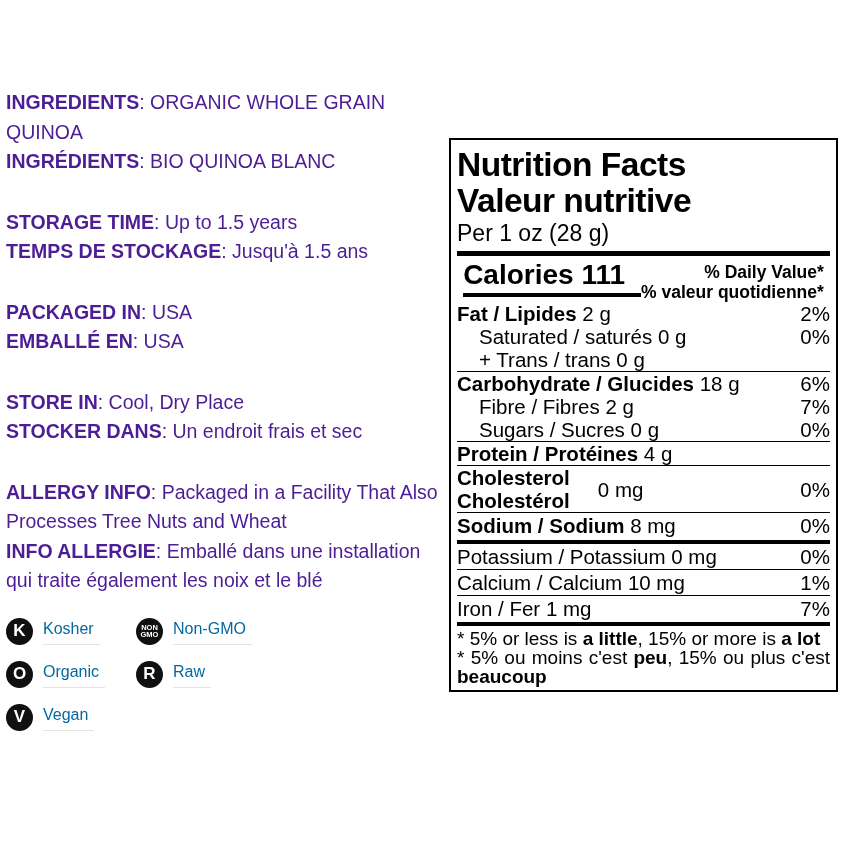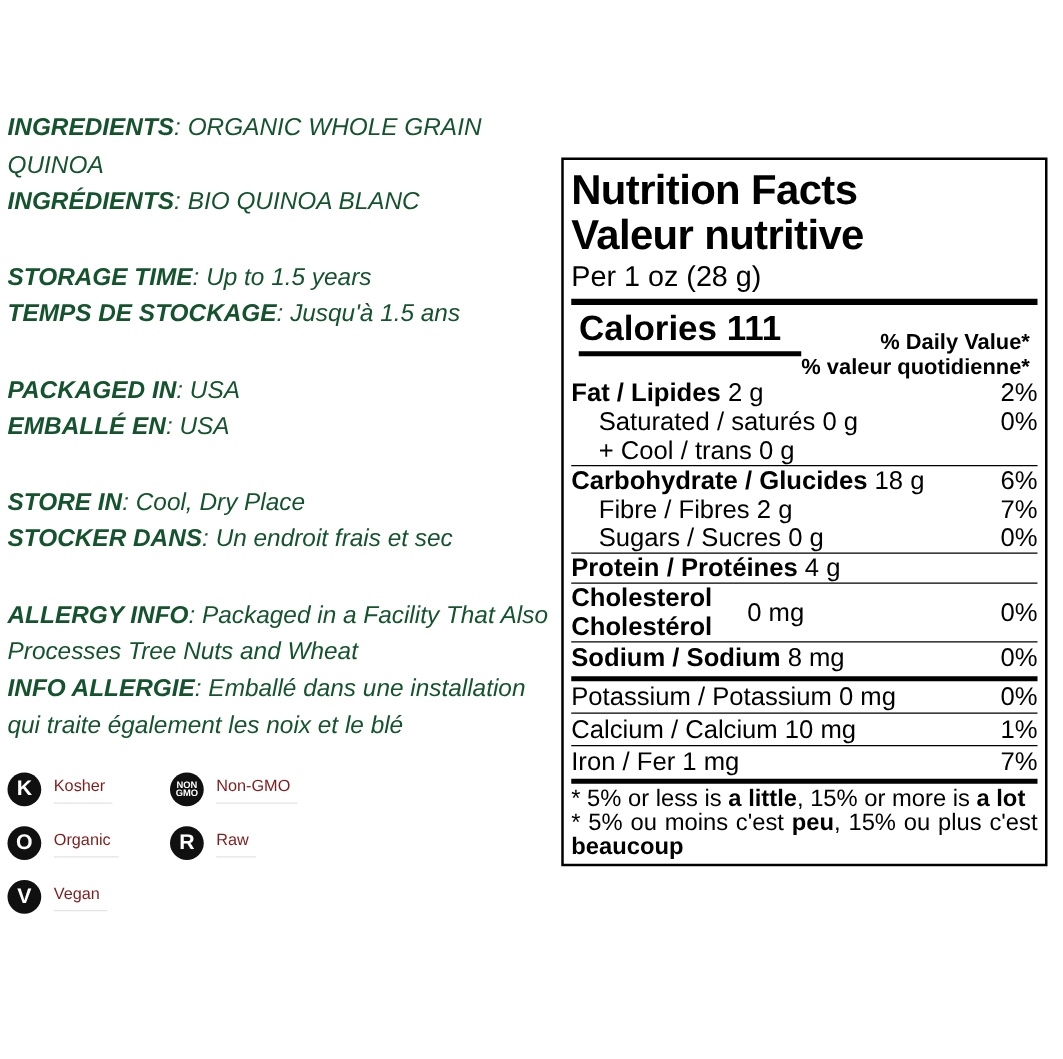--- a/index.html
+++ b/index.html
@@ -5,53 +5,53 @@
   html,body{margin:0;padding:0;background:#fff;}
   .canvas{
     position:relative;width:850px;height:847px;background:#fff;overflow:hidden;
     font-family:"Liberation Sans", sans-serif;color:#000;
   }
 
   
   .info-col{position:absolute;left:6px;top:88px;width:443px;}
   .sec{margin:0 0 31px 0;}
   .sec.allergy{margin-bottom:22px;}
-  .iline{font-size:19.5px;line-height:29.5px;color:#14532d;font-style:italic;}
+  .iline{font-size:19.5px;line-height:29.5px;color:#4c1d95;}
   .iline b{font-weight:700;}
 
   
   .badges{display:grid;grid-template-columns:130px 220px;row-gap:16px;margin-top:4px;}
   .badge{display:flex;align-items:center;}
   .bcircle{
     width:27px;height:27px;border-radius:50%;background:#101010;color:#fff;
     display:inline-flex;align-items:center;justify-content:center;
     font-weight:700;font-size:17px;flex:0 0 27px;
   }
   .bcircle.tiny{font-size:7.5px;line-height:7px;text-align:center;padding:1px;box-sizing:border-box;}
   .blabel{
-    margin-left:10px;font-size:13px;color:#7f1d1d;
+    margin-left:10px;font-size:16px;color:#0369a1;
     border-bottom:1px solid #e4e4e4;padding:2px 6px 6px 0;
   }
 
   
   .nft{
-    position:absolute;left:449px;top:126px;width:389px;box-sizing:border-box;
+    position:absolute;left:449px;top:138px;width:389px;box-sizing:border-box;
     border:2px solid #000;background:#fff;padding:7px 6px 4px 6px;
   }
   .nft-title{font-size:33.5px;font-weight:700;line-height:36px;letter-spacing:-0.5px;}
   .nft-serving{font-size:23px;line-height:25px;margin-top:2px;}
   .bar-thick{height:5px;background:#000;margin-top:5px;}
   .bar-thin{height:1px;background:#000;}
 
   .cal-row{display:flex;justify-content:center;align-items:flex-start;margin-top:4px;}
   .cal-left{
     font-size:28px;font-weight:700;line-height:30px;
     border-bottom:4px solid #000;padding:0 16px 3px 0;
   }
-  .dv-head{font-size:17.5px;font-weight:700;text-align:right;line-height:20px;margin-top:15px;}
+  .dv-head{font-size:17.5px;font-weight:700;text-align:right;line-height:20px;margin-top:2px;}
 
   .nrow{display:flex;justify-content:space-between;align-items:baseline;
         font-size:20.5px;line-height:23px;gap:24px;}
   .nrow .nm{font-weight:700;}
   .nrow .nm.reg{font-weight:400;}
   .nrow .amt{font-weight:400;}
   .nrow .pct{font-weight:400;}
   .nrow.sub{padding-left:22px;}
   .nrow.pad{line-height:25px;}
 
@@ -136,21 +136,21 @@
 
     <div class="nrow">
       <span><span class="nm">Fat / Lipides</span> <span class="amt">2 g</span></span>
       <span class="pct">2%</span>
     </div>
     <div class="nrow sub">
       <span><span class="nm reg">Saturated / saturés</span> <span class="amt">0 g</span></span>
       <span class="pct">0%</span>
     </div>
     <div class="nrow sub">
-      <span><span class="nm reg">+ Cool / trans</span> <span class="amt">0 g</span></span>
+      <span><span class="nm reg">+ Trans / trans</span> <span class="amt">0 g</span></span>
       <span class="pct"></span>
     </div>
     <div class="bar-thin"></div>
 
     <div class="nrow">
       <span><span class="nm">Carbohydrate / Glucides</span> <span class="amt">18 g</span></span>
       <span class="pct">6%</span>
     </div>
     <div class="nrow sub">
       <span><span class="nm reg">Fibre / Fibres</span> <span class="amt">2 g</span></span>

